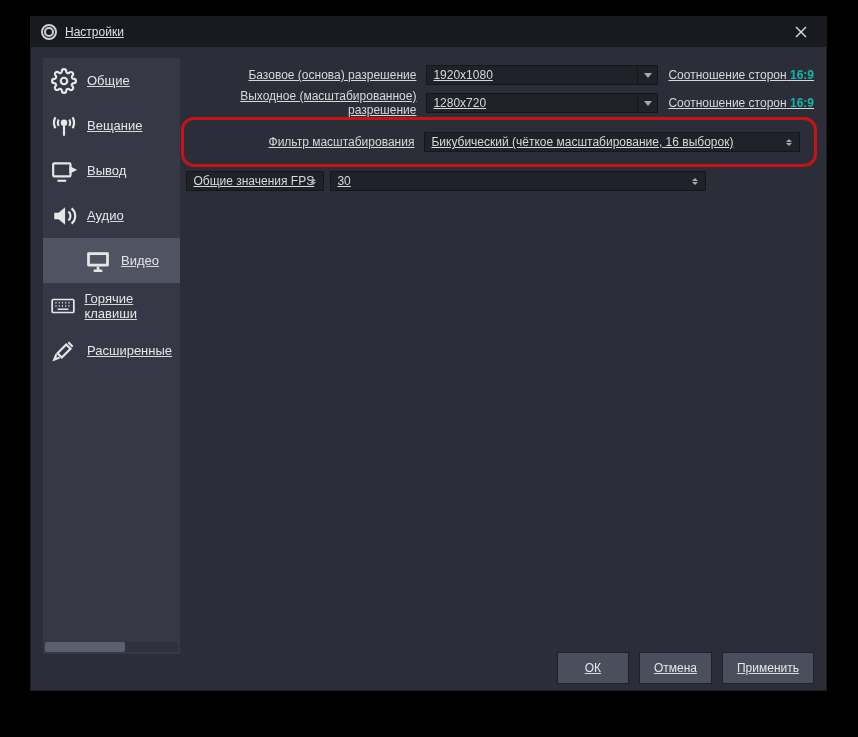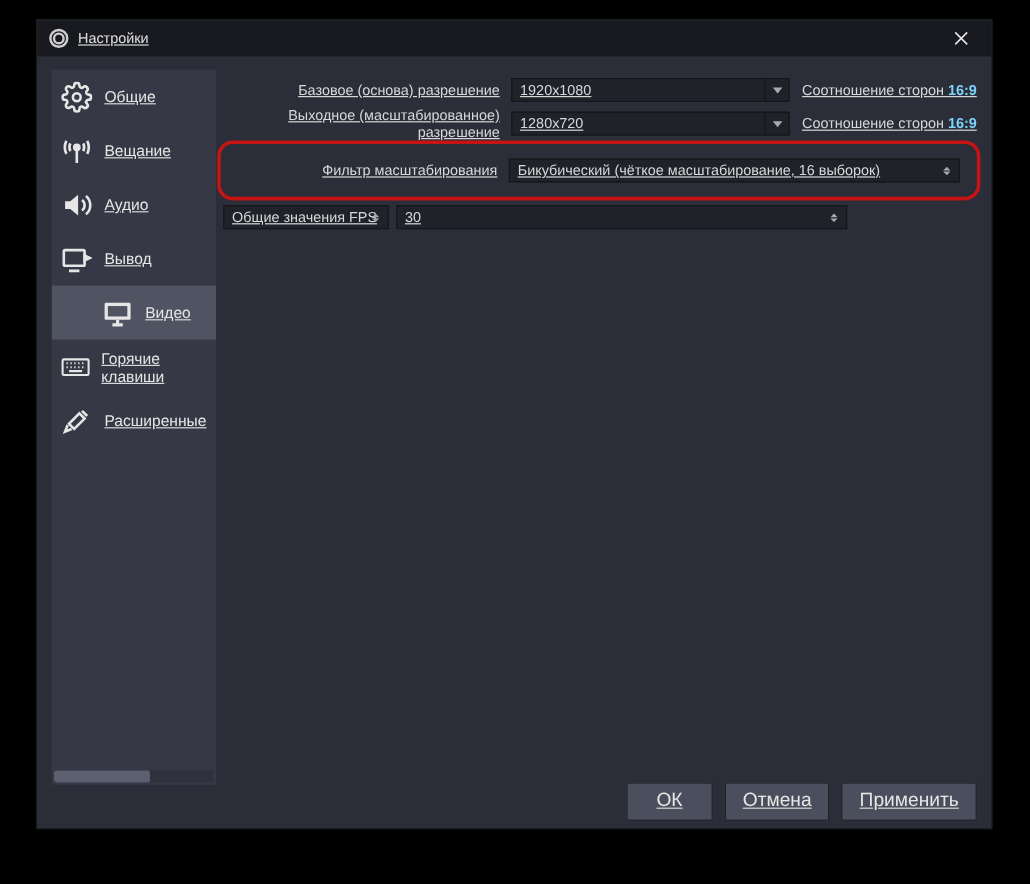--- a/index.html
+++ b/index.html
@@ -159,21 +159,21 @@
       border-right: 4px solid transparent;
       border-top: 5px solid #aaa;
     }
     .combo.c1 { width: 232px; text-align: center; }
     .combo.c2 { width: 376px; }
     .aspect {
       color: #d8d8d8;
       padding-left: 4px;
       white-space: nowrap;
     }
-    .aspect b { font-weight: 700; color: #7dd3fc; }
+    .aspect b { font-weight: 700; color: #14b8a6; }
     .small-combo {
       width: 138px;
     }
     .row.highlight {
       outline: 3px solid #c41414;
       border-radius: 10px;
       height: 44px;
       padding: 2px 0;
       margin-left: -2px;
     }
@@ -189,21 +189,21 @@
       min-width: 72px;
       height: 32px;
       background: #4b4f5d;
       border: 1px solid #1f2128;
       color: #e6e6e6;
       display: flex;
       align-items: center;
       justify-content: center;
       padding: 0 14px;
       cursor: pointer;
-      font-size: 16px;
+      font-size: 12px;
     }
   </style>
 </head>
 <body>
 
 <div class="window">
   <div class="titlebar">
     <div class="title-left">
       <span class="app-icon"></span>
       <span class="title-text">Настройки</span>
@@ -233,36 +233,36 @@
               <circle cx="12" cy="9" r="2" fill="currentColor"></circle>
               <path d="M12 11v10"></path>
               <path d="M7 6a7 7 0 0 0 0 6M17 6a7 7 0 0 1 0 6"></path>
               <path d="M4 4a11 11 0 0 0 0 10M20 4a11 11 0 0 1 0 10"></path>
             </svg>
         </span>
         <span class="sidebar-label">Вещание</span>
       </div>
       <div class="sidebar-item">
         <span class="sidebar-icon">
+          <svg viewBox="0 0 24 24" fill="none" stroke="currentColor" stroke-width="2">
+              <rect x="2" y="5" width="16" height="12" rx="1"></rect>
+              <path d="M6 21h8"></path>
+              <path d="M18 9l4 2-4 2z" fill="currentColor"></path>
+            </svg>
+        </span>
+        <span class="sidebar-label">Вывод</span>
+      </div>
+      <div class="sidebar-item">
+        <span class="sidebar-icon">
           <svg viewBox="0 0 24 24" fill="currentColor">
               <path d="M3 9v6h4l6 5V4L7 9H3z"></path>
               <path d="M16 8a5 5 0 0 1 0 8M19 5a9 9 0 0 1 0 14" fill="none" stroke="currentColor" stroke-width="2"></path>
             </svg>
         </span>
         <span class="sidebar-label">Аудио</span>
-      </div>
-      <div class="sidebar-item">
-        <span class="sidebar-icon">
-          <svg viewBox="0 0 24 24" fill="none" stroke="currentColor" stroke-width="2">
-              <rect x="2" y="5" width="16" height="12" rx="1"></rect>
-              <path d="M6 21h8"></path>
-              <path d="M18 9l4 2-4 2z" fill="currentColor"></path>
-            </svg>
-        </span>
-        <span class="sidebar-label">Вывод</span>
       </div>
       <div class="sidebar-item selected">
         <span class="sidebar-icon">
           <svg viewBox="0 0 24 24" fill="none" stroke="currentColor" stroke-width="2">
               <rect x="2" y="4" width="20" height="13" rx="1" fill="currentColor" stroke="none"></rect>
               <rect x="3.5" y="5.5" width="17" height="10" fill="#4f5362"></rect>
               <path d="M8 21h8M12 17v4" stroke-width="2.5"></path>
             </svg>
         </span>
         <span class="sidebar-label">Видео</span>

